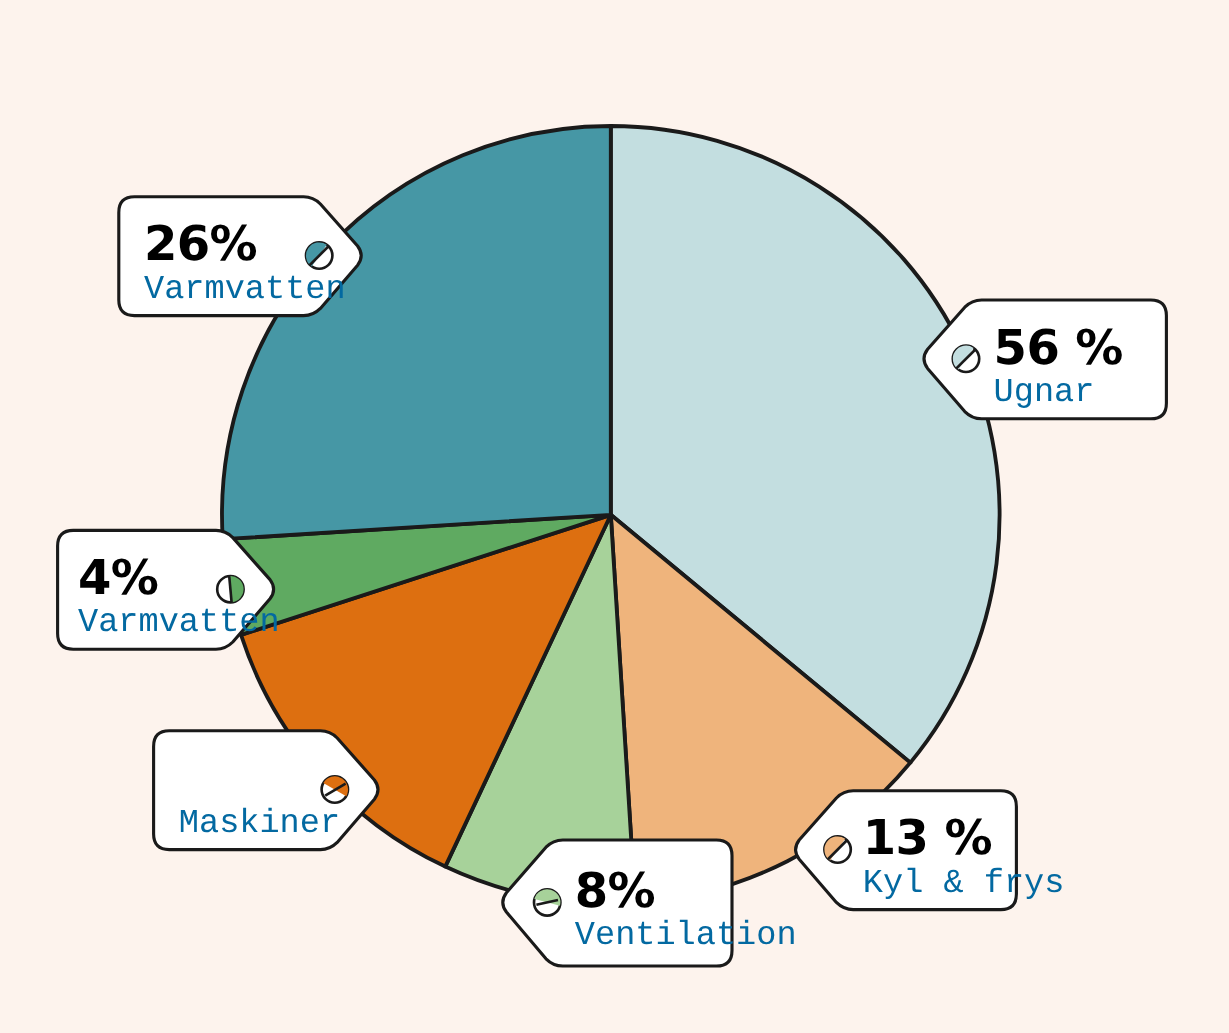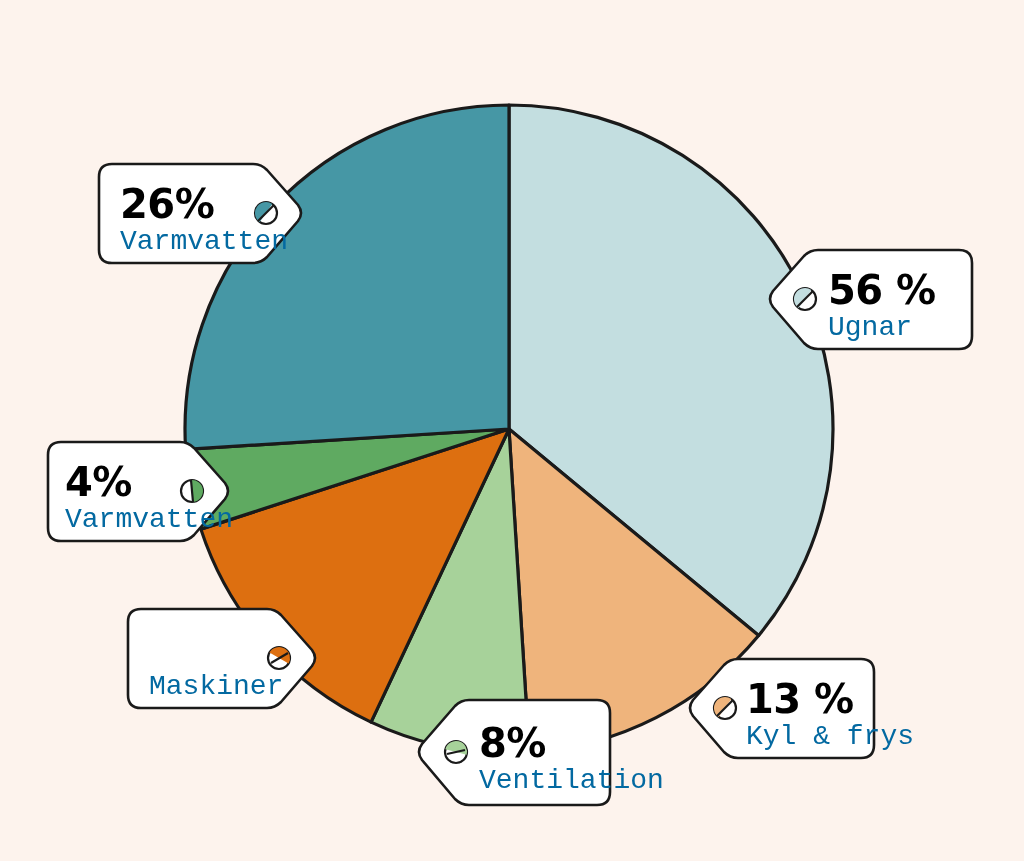--- a/index.html
+++ b/index.html
@@ -101,21 +101,21 @@
         <path d="M 42 39 A 11 11 0 0 0 42 61 Z" fill="#c3dee0" transform="rotate(35 42 50)"></path>
         <line x1="34" y1="58" x2="50" y2="42" stroke="#1a1a1a" stroke-width="2.2"></line>
       </g>
     </svg>
     <div class="tag-text align-left" style="left:65px; top:8px; width:135px; height:85px;">
       <div class="tag-pct">56 %</div>
       <div class="tag-name">Ugnar</div>
     </div>
   </div>
 
-  <div class="tag" style="left:683px; top:658px; width:192px; height:110px;">
+  <div class="tag" style="left:656px; top:658px; width:192px; height:110px;">
     <svg width="192" height="101" viewBox="0 0 192 101">
       <path d="M 55 1 H 178 Q 191 1 191 14 V 87 Q 191 100 178 100 H 55 Q 47 100 41 94 L 10 58 Q 4 50 10 42 L 41 7 Q 47 1 55 1 Z" fill="#ffffff" stroke="#1a1a1a" stroke-width="2.6" stroke-linejoin="round"></path>
       <g>
         <circle cx="42" cy="50" r="11" fill="#ffffff" stroke="#1a1a1a" stroke-width="2.2"></circle>
         <path d="M 42 39 A 11 11 0 0 0 42 61 Z" fill="#efb47c" transform="rotate(35 42 50)"></path>
         <line x1="34" y1="58" x2="50" y2="42" stroke="#1a1a1a" stroke-width="2.2"></line>
       </g>
     </svg>
     <div class="tag-text align-left" style="left:63px; top:8px; width:125px; height:85px;">
       <div class="tag-pct">13 %</div>

